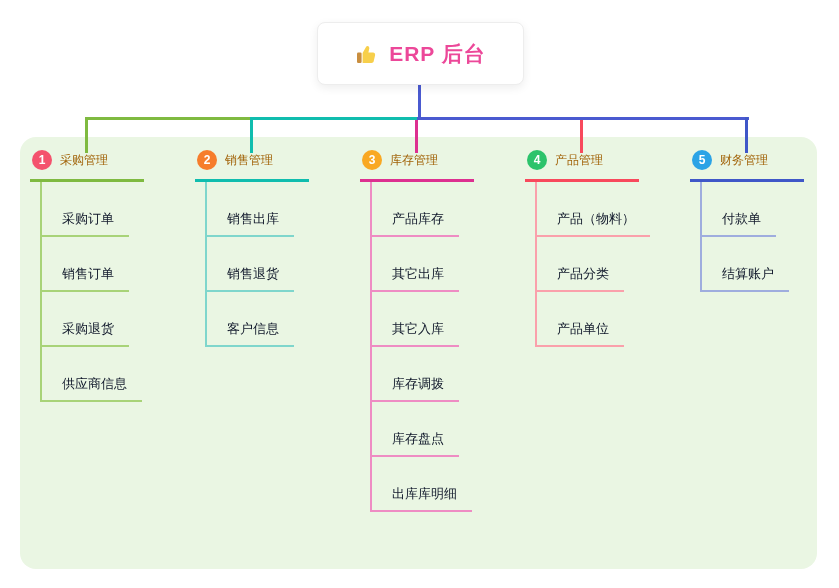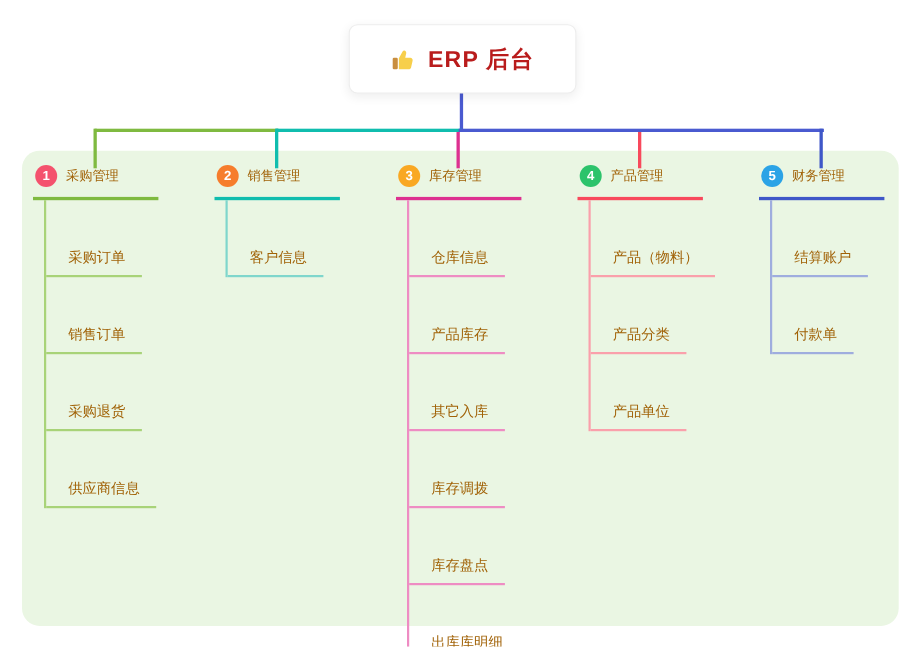--- a/index.html
+++ b/index.html
@@ -7,21 +7,21 @@
     position:relative;width:839px;height:588px;overflow:hidden;background:#fff;
     font-family:"Liberation Sans","DejaVu Sans",sans-serif;color:#3a3a3a;
   }
   
   .root-card{
     position:absolute;left:317px;top:22px;width:205px;height:61px;
     background:#fff;border:1px solid #ededed;border-radius:8px;
     box-shadow:0 3px 10px rgba(0,0,0,.07);
     display:flex;align-items:center;justify-content:center;gap:10px;
   }
-  .root-title{font-size:21px;font-weight:600;color:#b91c1c;letter-spacing:1px;}
+  .root-title{font-size:21px;font-weight:600;color:#ec4899;letter-spacing:1px;}
   .root-icon{display:inline-flex;width:24px;height:24px;}
   
   .line{position:absolute;}
   .v-root{left:418px;top:83px;width:3px;height:36px;}
   .bus-left{left:86px;top:117px;width:167px;height:3px;}
   .bus-mid{left:251px;top:117px;width:169px;height:3px;}
   .bus-right{left:417px;top:117px;width:332px;height:3px;}
   .drop{width:3px;top:117px;height:36px;}
   .drop-1{left:85px;}
   .drop-2{left:250px;}
@@ -44,21 +44,21 @@
   .badge{
     width:20px;height:20px;border-radius:50%;background:var(--badge);
     color:#fff;font-size:12px;font-weight:bold;line-height:20px;
     text-align:center;flex:0 0 auto;
   }
   .branch-title{font-size:12px;color:#a16207;white-space:nowrap;}
   .children{margin-left:10px;border-left:2px solid var(--cl);}
   .leaf{display:block;}
   .leaf-label{
     display:inline-block;white-space:nowrap;cursor:pointer;
-    padding:45px 15px 10px 20px;line-height:13px;font-size:13px;color:#a16207;
+    padding:30px 15px 10px 20px;line-height:13px;font-size:13px;color:#0f172a;
     border-bottom:2px solid var(--cl);
   }
 </style>
 </head>
 <body>
 
 <div class="canvas">
 
   <div class="panel" style="background: rgb(234, 246, 227);"></div>
 
@@ -94,32 +94,34 @@
       <div class="leaf"><span class="leaf-label">供应商信息</span></div>
     </div>
   </section>
 
   <section class="branch pos-1" style="--c: #10bdae; --cl: #7fd6cc; --badge: #f67d2c;">
     <div class="branch-header">
       <span class="badge">2</span>
       <span class="branch-title">销售管理</span>
     </div>
     <div class="children">
+      <div class="leaf"><span class="leaf-label">销售出库</span></div>
+      <div class="leaf"><span class="leaf-label">销售退货</span></div>
       <div class="leaf"><span class="leaf-label">客户信息</span></div>
     </div>
   </section>
 
   <section class="branch pos-2" style="--c: #dd3090; --cl: #ee8cc3; --badge: #f9a823;">
     <div class="branch-header">
       <span class="badge">3</span>
       <span class="branch-title">库存管理</span>
     </div>
     <div class="children">
-      <div class="leaf"><span class="leaf-label">仓库信息</span></div>
       <div class="leaf"><span class="leaf-label">产品库存</span></div>
+      <div class="leaf"><span class="leaf-label">其它出库</span></div>
       <div class="leaf"><span class="leaf-label">其它入库</span></div>
       <div class="leaf"><span class="leaf-label">库存调拨</span></div>
       <div class="leaf"><span class="leaf-label">库存盘点</span></div>
       <div class="leaf"><span class="leaf-label">出库库明细</span></div>
     </div>
   </section>
 
   <section class="branch pos-3" style="--c: #f8495c; --cl: #faa0ab; --badge: #2cc36b;">
     <div class="branch-header">
       <span class="badge">4</span>
@@ -131,18 +133,18 @@
       <div class="leaf"><span class="leaf-label">产品单位</span></div>
     </div>
   </section>
 
   <section class="branch pos-4" style="--c: #3f57c8; --cl: #9fadde; --badge: #2ba3e6;">
     <div class="branch-header">
       <span class="badge">5</span>
       <span class="branch-title">财务管理</span>
     </div>
     <div class="children">
+      <div class="leaf"><span class="leaf-label">付款单</span></div>
       <div class="leaf"><span class="leaf-label">结算账户</span></div>
-      <div class="leaf"><span class="leaf-label">付款单</span></div>
     </div>
   </section>
 
 </div>
 
 </body></html>

